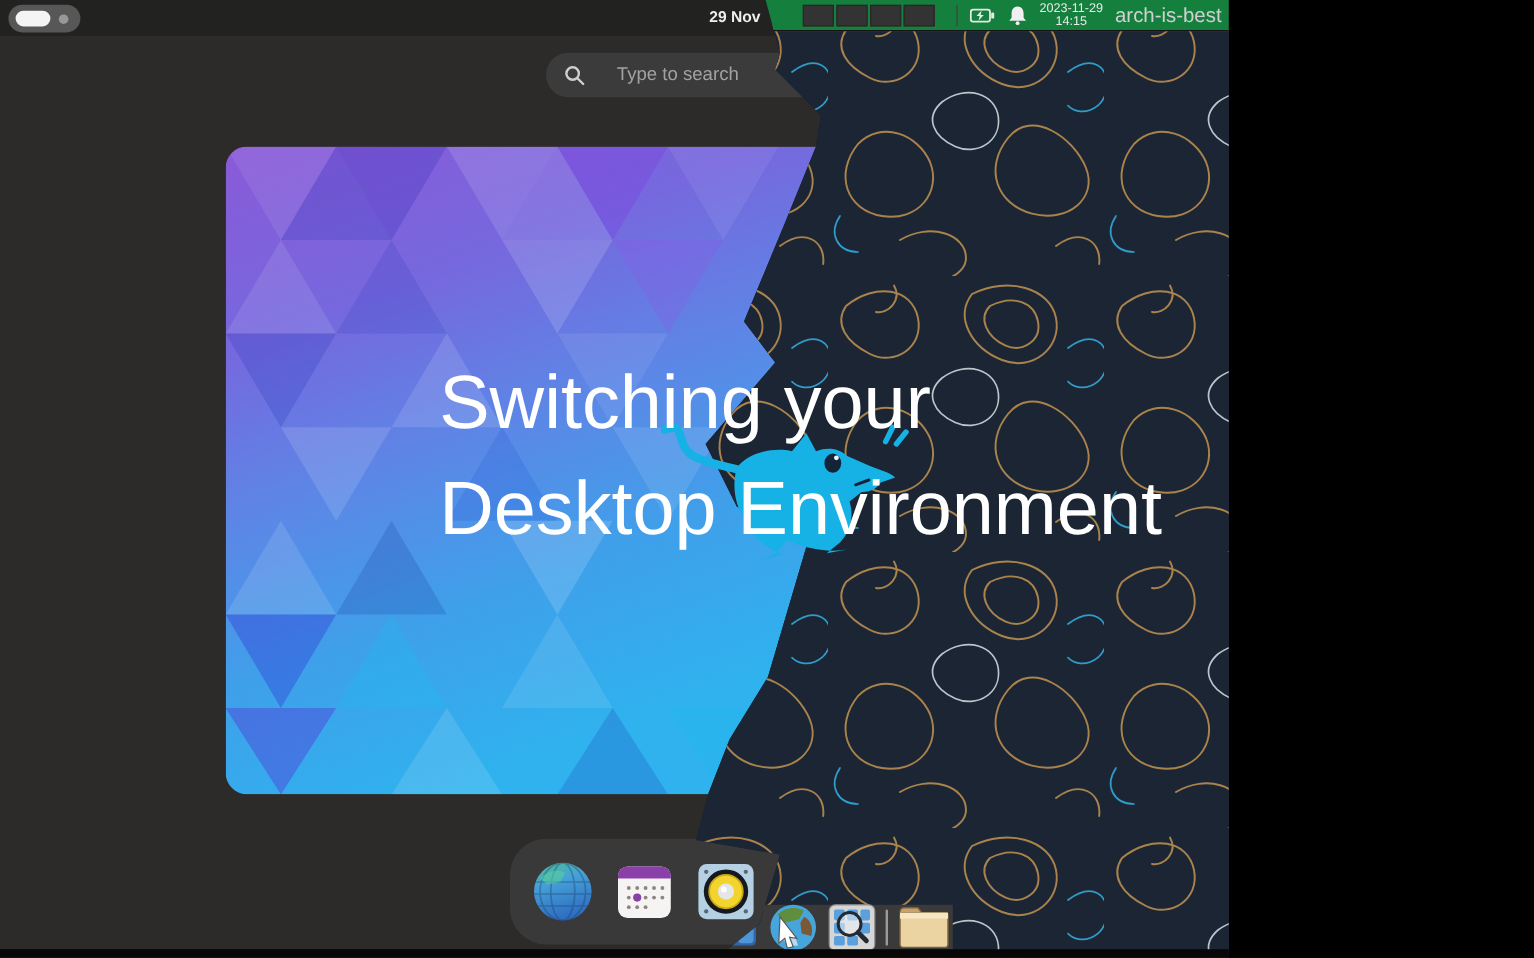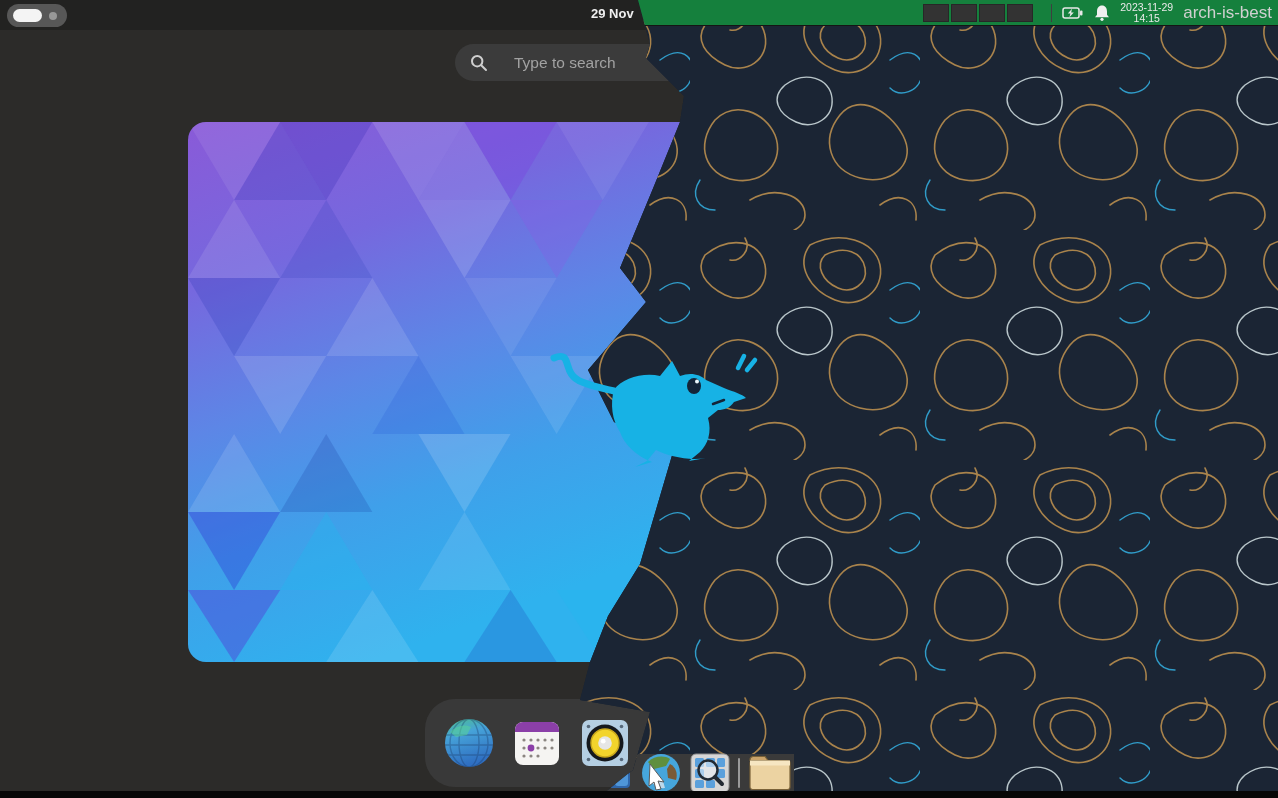--- a/index.html
+++ b/index.html
@@ -1,16 +1,16 @@
 <!DOCTYPE html>
 <html><head>
 <meta charset="utf-8">
 <style>
   html,body{margin:0;padding:0;background:#000;}
-  .stage{position:relative;width:1278px;height:798px;overflow:hidden;
+  .stage{position:relative;width:1024px;height:798px;overflow:hidden;
          font-family:"Liberation Sans",sans-serif;background:#2c2b29;}
   .abs{position:absolute;}
 
   
   .gnome-layer{position:absolute;inset:0;background:#2c2b29;}
   .g-bar{position:absolute;left:0;top:0;width:1278px;height:30px;background:#222221;}
   .ws-pill{position:absolute;left:7px;top:4px;width:60px;height:23px;border-radius:12px;
            background:#575757;display:flex;align-items:center;padding-left:6px;gap:7px;box-sizing:border-box;}
   .ws-active{width:29px;height:13px;border-radius:7px;background:#f4f4f4;}
   .ws-dot{width:8px;height:8px;border-radius:50%;background:#989898;}
@@ -271,16 +271,18 @@
     <ellipse cx="146" cy="38" rx="7" ry="8" fill="#142438"></ellipse>
     <circle cx="149" cy="33.5" r="2" fill="#eaf6fb"></circle>
     <line x1="176" y1="52" x2="165" y2="56" stroke="#142438" stroke-width="2.5" stroke-linecap="round"></line>
     <g stroke="#17b2e5" stroke-width="4.5" stroke-linecap="round">
       <line x1="196" y1="8" x2="190" y2="20"></line>
       <line x1="207" y1="12" x2="199" y2="22"></line>
     </g>
   </svg>
 
   <div class="hero">
+    <div>Switching your</div>
+    <div>Desktop Environment</div>
   </div>
 
   <div class="bottom-strip"></div>
 </div>
 
 </body></html>

